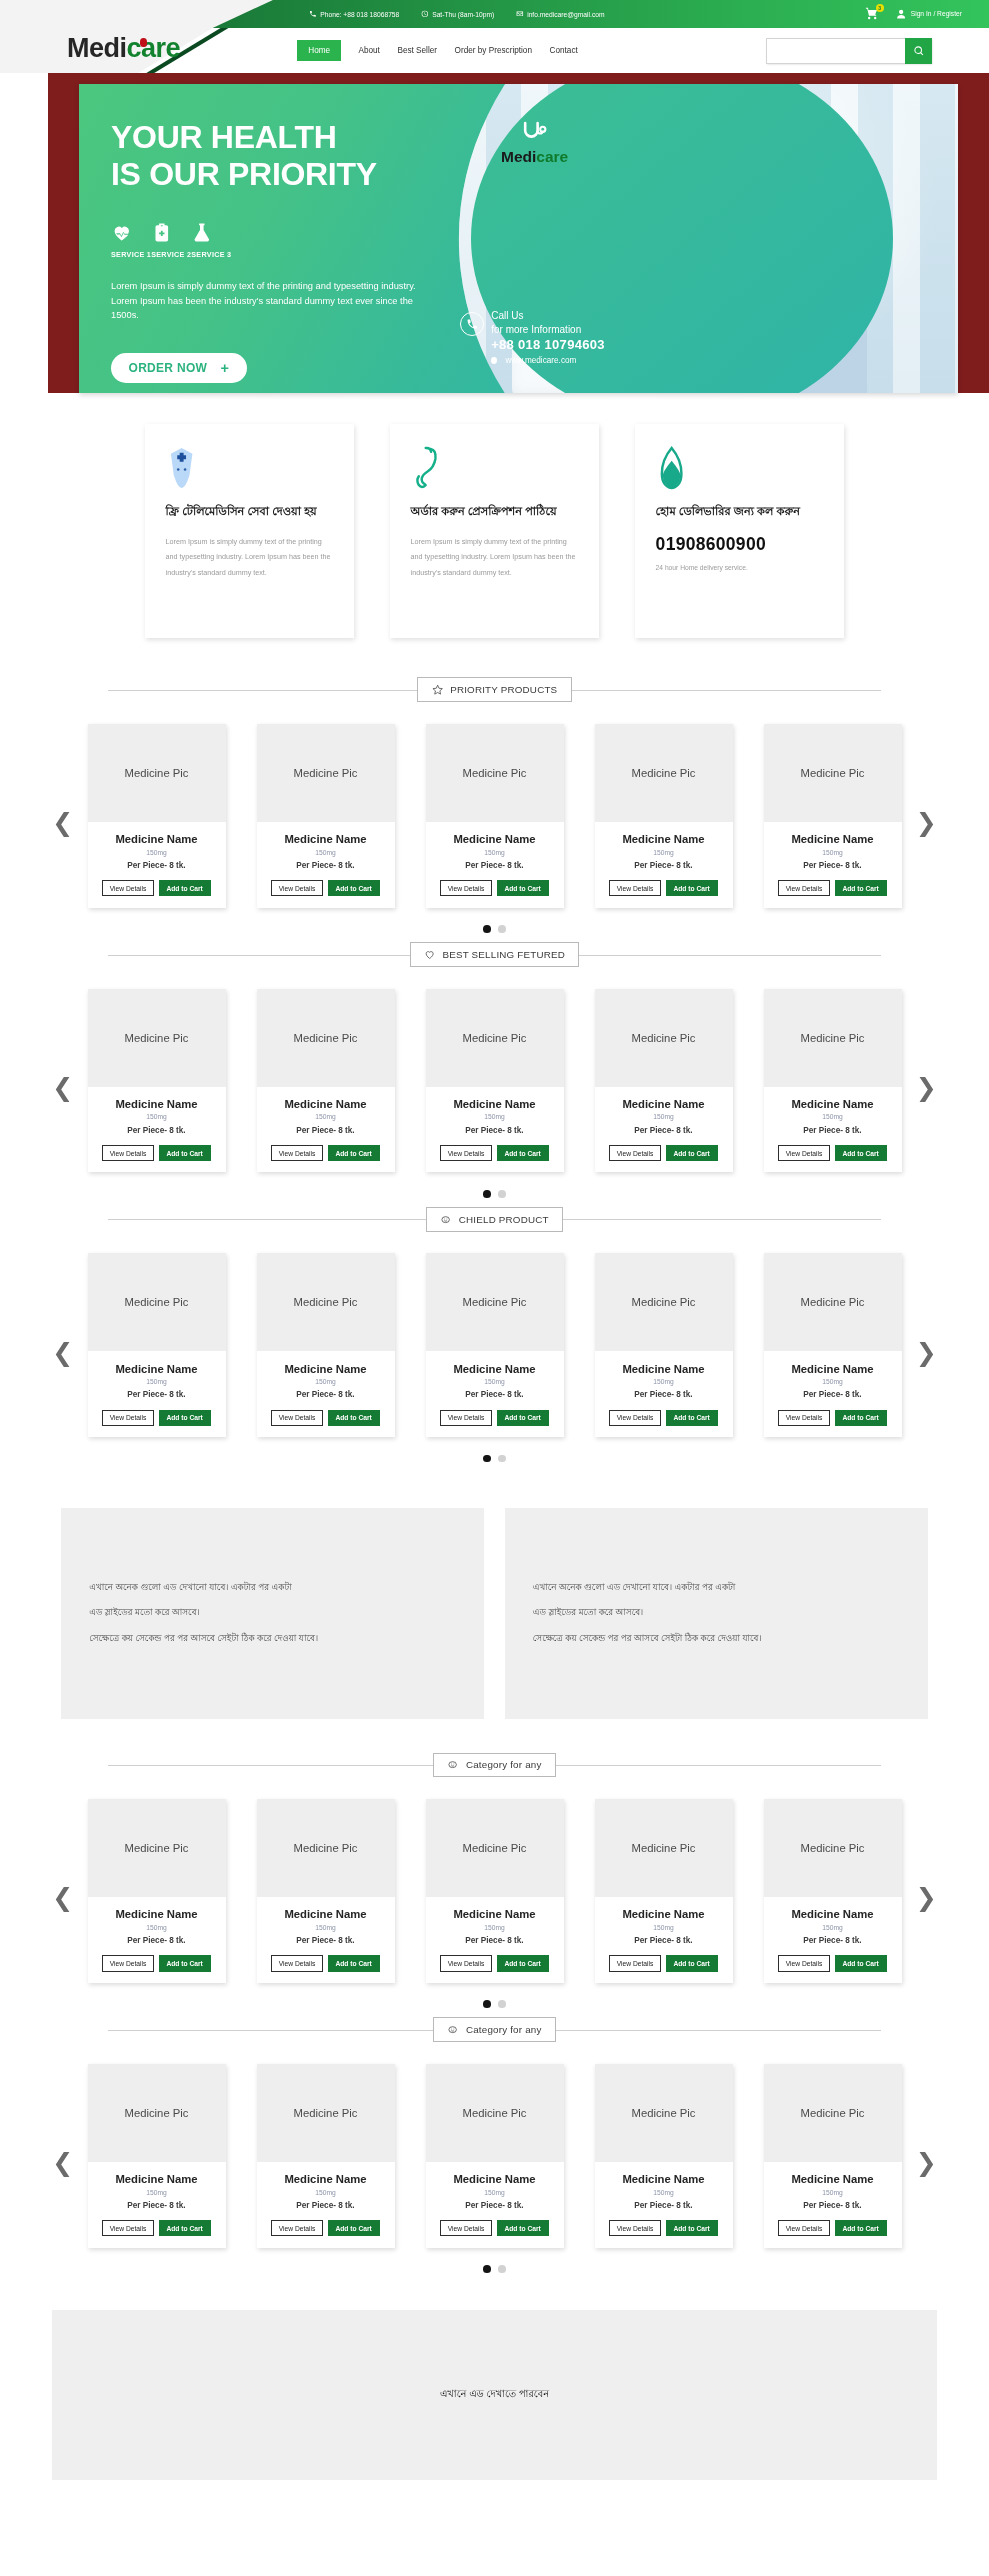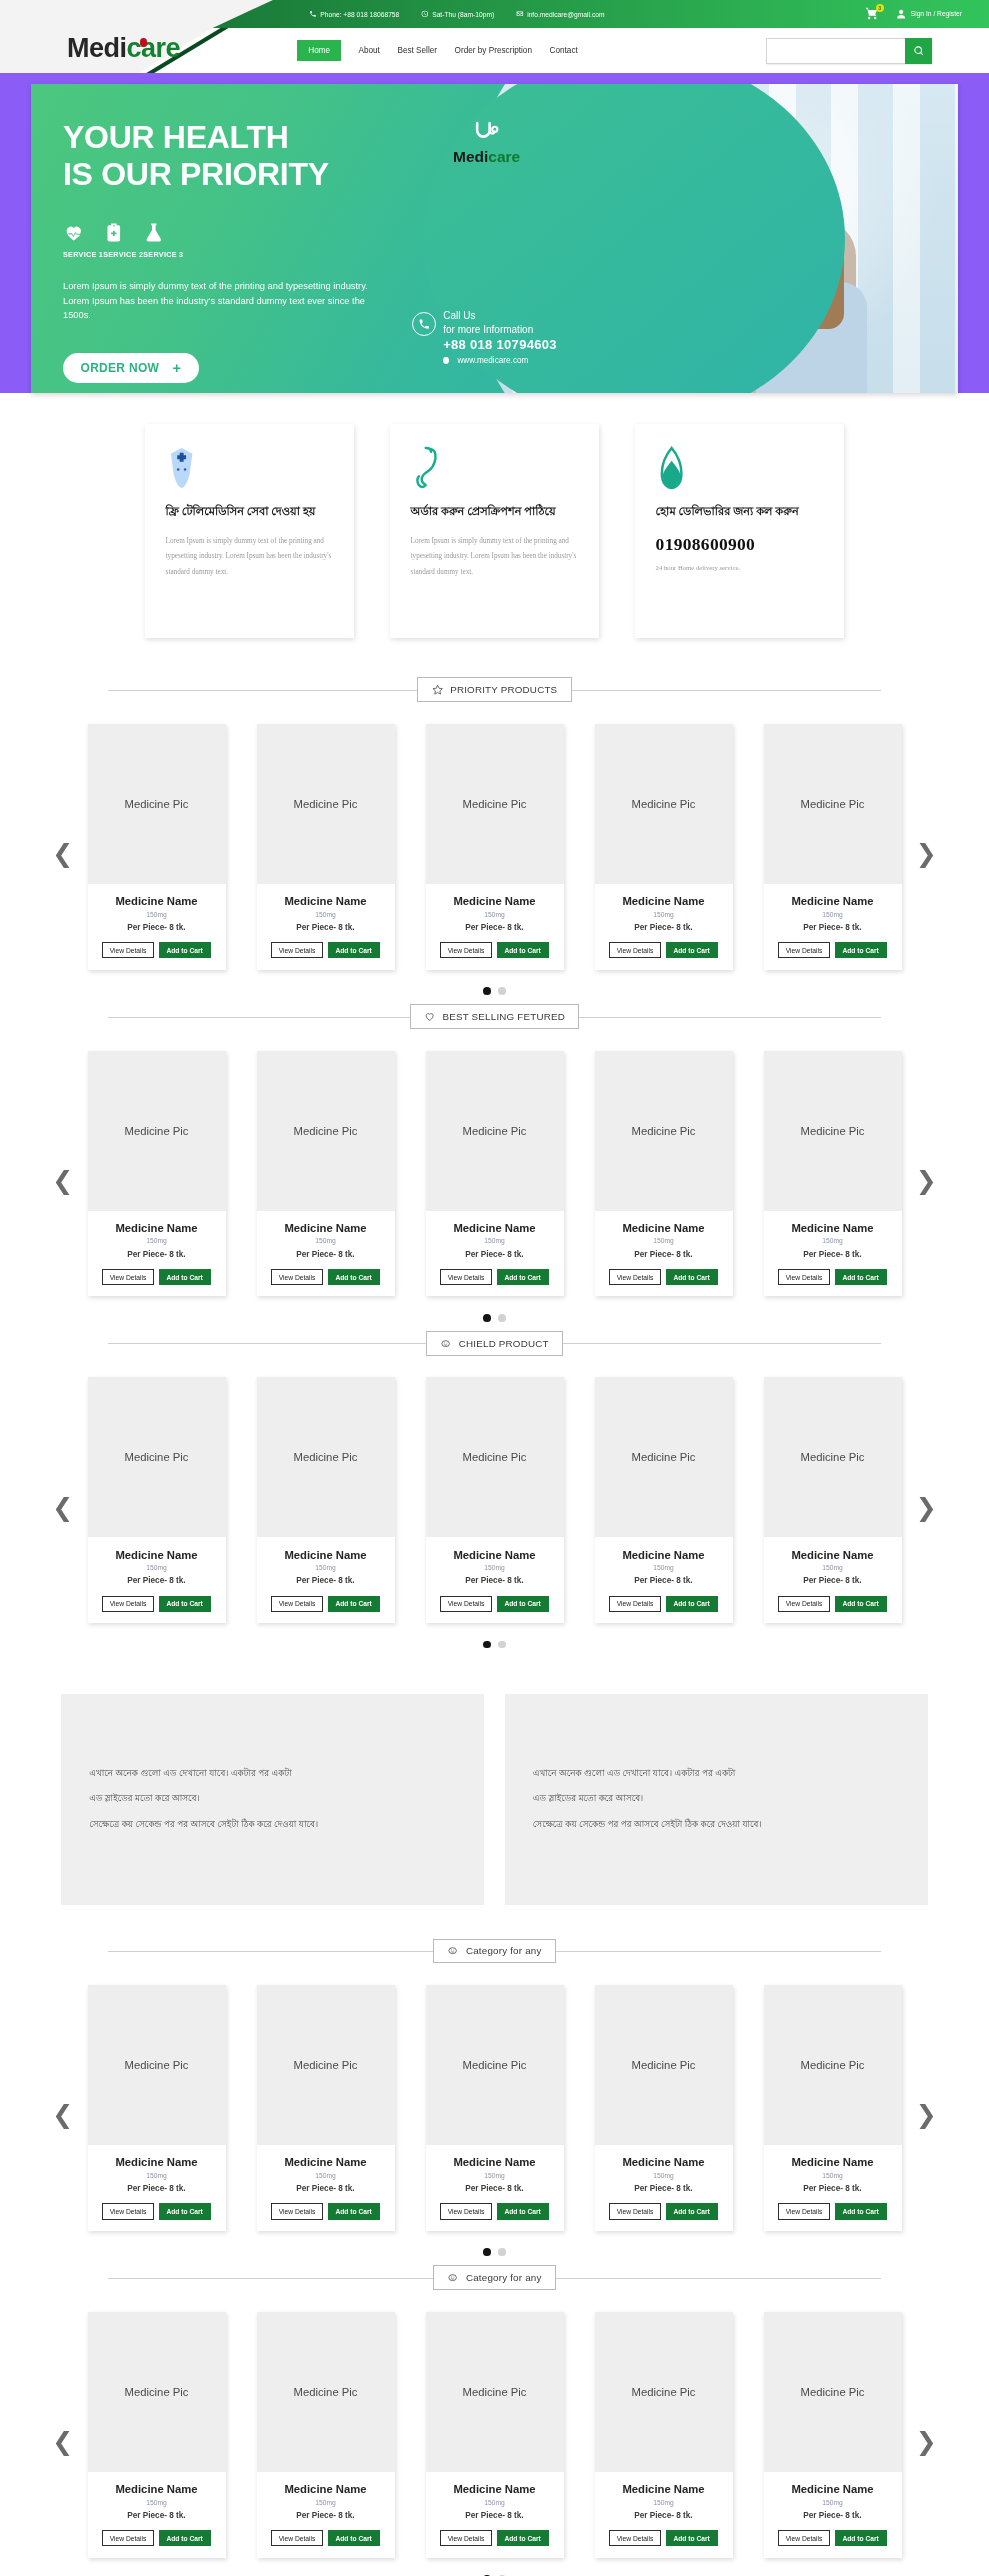--- a/index.html
+++ b/index.html
@@ -149,21 +149,21 @@
   .search-btn {
     width: 27px;
     background: #22a544;
     border: none;
     cursor: pointer;
     display: flex; align-items: center; justify-content: center;
   }
   .search-btn svg { width: 11.3px; height: 11.3px; fill: none; stroke: #fff; stroke-width: 2.2; }
 
   
-  .hero-pad { padding: 11.3px 31px 0 31px; background: #8b5cf6; }
+  .hero-pad { padding: 11.3px 31px 0 31px; background: #7f1d1d; margin-left: 48px; }
   .hero {
     position: relative;
     height: 309px;
     overflow: hidden;
     box-shadow: 0 1.5px 5.2px rgba(0,0,0,.16);
     background: #fff;
   }
   .hero-green {
     position: absolute;
     left: 0; top: 0; bottom: 0;
@@ -293,21 +293,20 @@
   .hero-call .ring svg { width: 12.4px; height: 12.4px; fill: #fff; }
   .hc-small { font-size: 10px; line-height: 1.35; }
   .hc-phone { font-size: 13px; font-weight: bold; letter-spacing: 0.3px; margin-top: 1px;}
   .hc-web { font-size: 8.2px; margin-top: 4.1px; display: flex; align-items: center; gap: 8px; }
   .hc-web .globe { width: 6.2px; height: 7.2px; background: #fff; border-radius: 50%; display: inline-block; }
 
   
   .features {
     display: flex; justify-content: center; gap: 36px;
     padding: 31px 0 36px 0;
-    font-family: Liberation Serif, serif;
   }
   .fcard {
     width: 209px; min-height: 214px;
     background: #fff;
     box-shadow: 1px 1.5px 5.2px rgba(0,0,0,.13);
     padding: 21.6px 20.6px 15.5px 20.6px;
   }
   .fcard .ic { height: 46px; margin-bottom: 11.3px; }
   .fcard .ic svg { height: 44px; width: auto; }
   .fcard h3 {
@@ -355,21 +354,21 @@
     display: flex; justify-content: center; gap: 31px;
   }
   .pcard {
     width: 138px;
     background: #fff;
     box-shadow: 1px 2.1px 4.6px rgba(0,0,0,.14);
     text-align: center;
     padding-bottom: 11.3px;
   }
   .pcard .pic {
-    height: 160px; background: #eeeeee;
+    height: 98px; background: #eeeeee;
     display: flex; align-items: center; justify-content: center;
     font-size: 11.3px; color: #4a4a4a;
   }
   .pcard .pname { font-size: 11.3px; font-weight: bold; color: #252525; margin-top: 11.3px; }
   .pcard .pdose { font-size: 6.7px; color: #8b93a8; margin-top: 3.6px; }
   .pcard .pprice { font-size: 8.2px; font-weight: bold; color: #3b3b3b; margin-top: 5.2px; }
   .pcard .pbtns { display: flex; justify-content: center; gap: 5.2px; margin-top: 10.3px; }
   .btn-view {
     background: #fff; border: 0.8px solid #2e2e2e; color: #232323;
     font-size: 6.7px; padding: 3.6px 6.2px; cursor: pointer;

